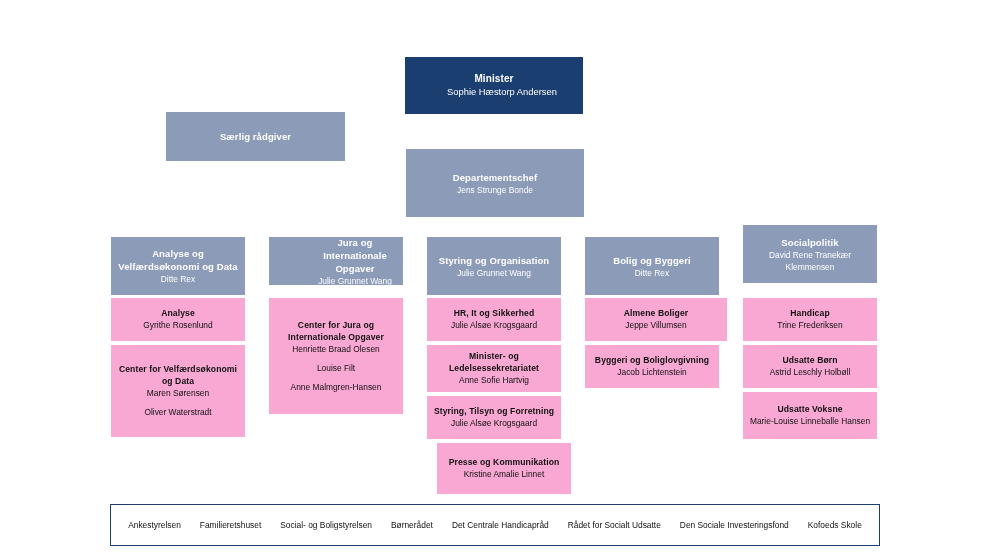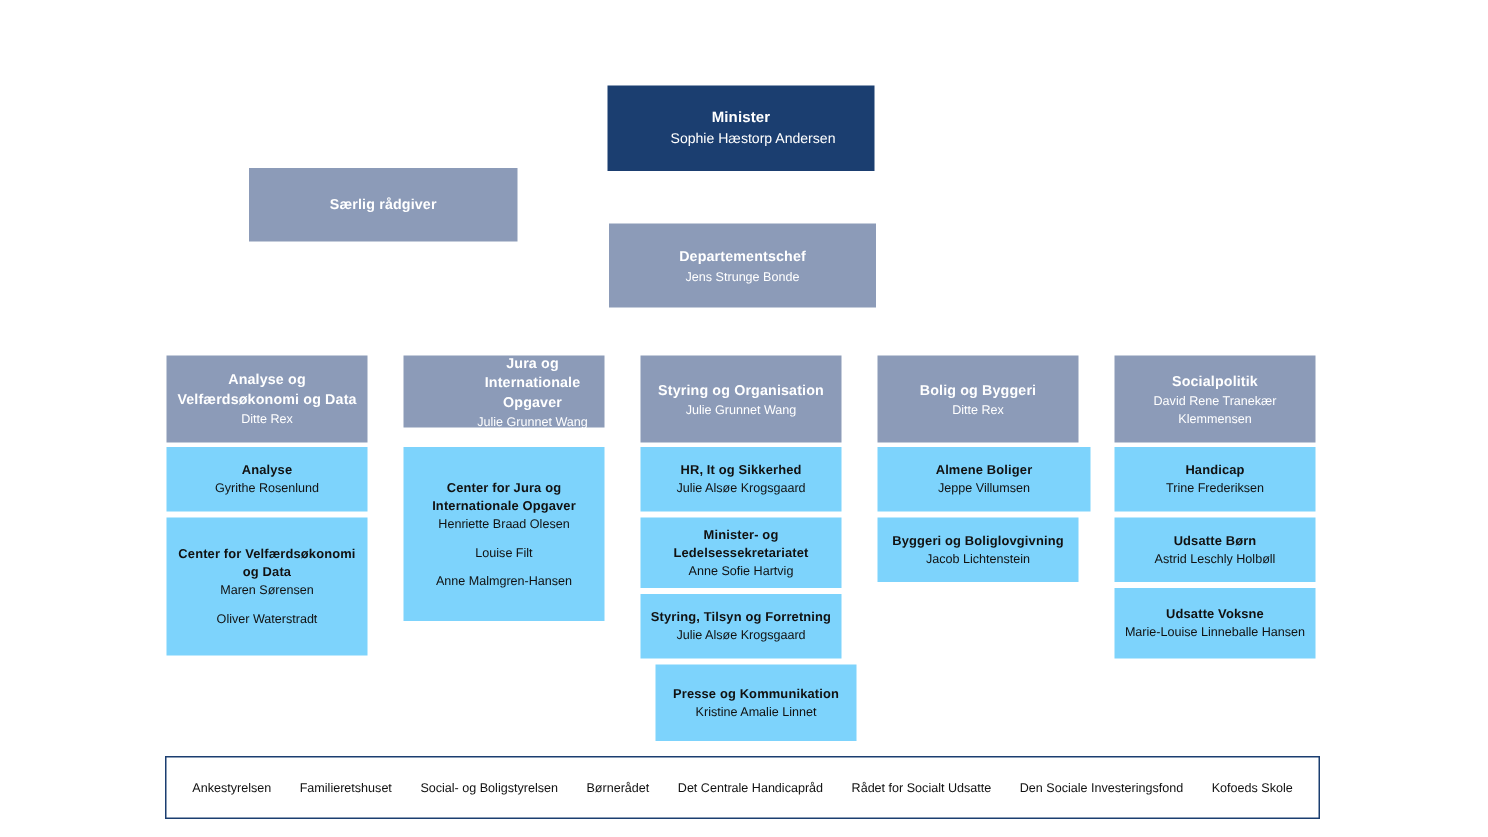--- a/index.html
+++ b/index.html
@@ -35,21 +35,21 @@
     background: #1b3e70;
     color: #ffffff;
   }
   
   .box--slate {
     background: #8c9bb8;
     color: #ffffff;
   }
   
   .box--pale {
-    background: #7dd3fc;
+    background: #f9a8d4;
     color: #111111;
   }
 
   .box-title {
     font-weight: bold;
     font-size: 9.5px;
     line-height: 13px;
     letter-spacing: 0.1px;
   }
   .box--minister .box-title { font-size: 10px; }
@@ -91,21 +91,21 @@
 
   <div class="box box--minister" style="left:405px; top:57px; width:178px; height:57px;">
     <div class="box-title">Minister</div>
     <div class="box-person">Sophie Hæstorp Andersen</div>
   </div>
 
   <div class="box box--slate" style="left:166px; top:112px; width:179px; height:49px;">
     <div class="box-title">Særlig rådgiver</div>
   </div>
 
-  <div class="box box--slate" style="left:406px; top:149px; width:178px; height:56px;">
+  <div class="box box--slate" style="left:406px; top:149px; width:178px; height:68px;">
     <div class="box-title">Departementschef</div>
     <div class="box-person">Jens Strunge Bonde</div>
   </div>
 
   <div class="box box--slate" style="left:111px; top:237px; width:134px; height:58px;">
     <div class="box-title">Analyse og Velfærdsøkonomi og Data</div>
     <div class="box-person">Ditte Rex</div>
   </div>
   <div class="box box--pale" style="left:111px; top:298px; width:134px; height:43px;">
     <div class="box-title">Analyse</div>
@@ -155,21 +155,21 @@
   </div>
   <div class="box box--pale" style="left:585px; top:298px; width:142px; height:43px;">
     <div class="box-title">Almene Boliger</div>
     <div class="box-person">Jeppe Villumsen</div>
   </div>
   <div class="box box--pale" style="left:585px; top:345px; width:134px; height:43px;">
     <div class="box-title">Byggeri og Boliglovgivning</div>
     <div class="box-person">Jacob Lichtenstein</div>
   </div>
 
-  <div class="box box--slate" style="left:743px; top:237px; width:134px; height:58px;">
+  <div class="box box--slate" style="left:743px; top:225px; width:134px; height:58px;">
     <div class="box-title">Socialpolitik</div>
     <div class="box-person">David Rene Tranekær Klemmensen</div>
   </div>
   <div class="box box--pale" style="left:743px; top:298px; width:134px; height:43px;">
     <div class="box-title">Handicap</div>
     <div class="box-person">Trine Frederiksen</div>
   </div>
   <div class="box box--pale" style="left:743px; top:345px; width:134px; height:43px;">
     <div class="box-title">Udsatte Børn</div>
     <div class="box-person">Astrid Leschly Holbøll</div>

